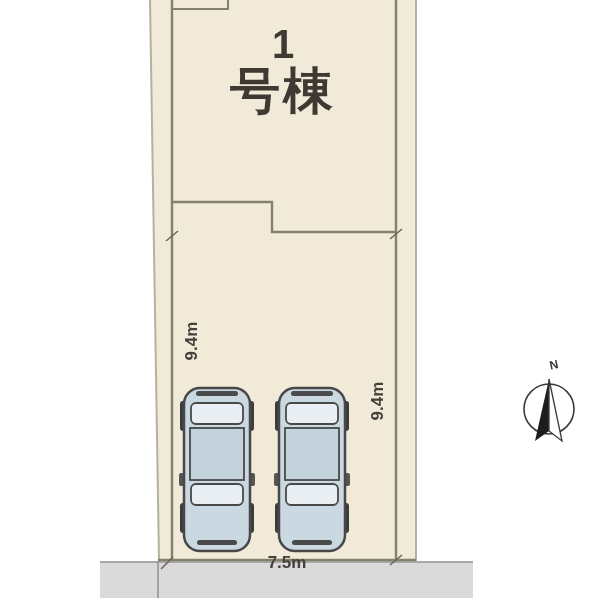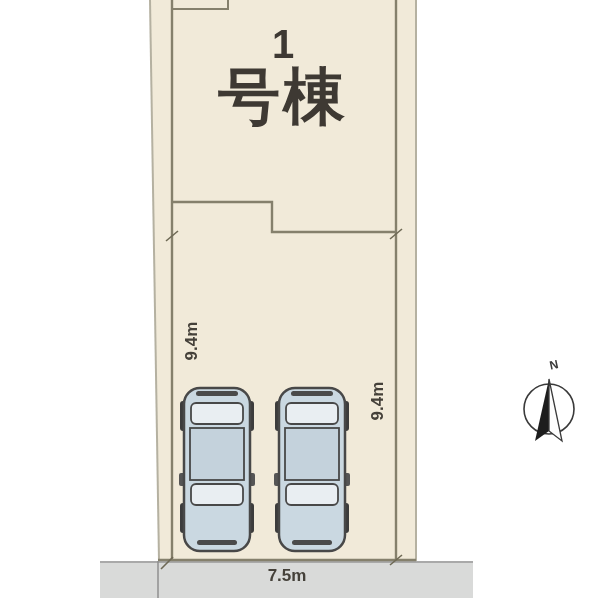--- a/index.html
+++ b/index.html
@@ -2,25 +2,25 @@
 <html><head>
 <meta charset="utf-8">
 <style>
   html,body{margin:0;padding:0;background:#ffffff;}
   .canvas{position:relative;width:600px;height:600px;background:#ffffff;overflow:hidden;
           font-family:"Liberation Sans","DejaVu Sans",sans-serif;}
   .canvas svg{position:absolute;left:0;top:0;}
   .building-label{position:absolute;left:283px;top:24px;transform:translateX(-50%);
                   text-align:center;color:#3e3933;font-weight:bold;line-height:1;}
   .building-label .num{font-size:40px;margin-bottom:2px;}
-  .building-label .name{font-size:62px;letter-spacing:3px;}
+  .building-label .name{font-size:50px;letter-spacing:3px;}
   .dim{position:absolute;color:#45413a;font-size:17px;font-weight:600;white-space:nowrap;}
   .dim-left{left:192px;top:341px;transform:translate(-50%,-50%) rotate(-90deg);}
   .dim-right{left:378px;top:401px;transform:translate(-50%,-50%) rotate(-90deg);}
-  .dim-bottom{left:287px;top:576px;transform:translate(-50%,-50%);}
+  .dim-bottom{left:287px;top:563px;transform:translate(-50%,-50%);}
   .compass-n{position:absolute;left:554px;top:365px;transform:translate(-50%,-50%) rotate(-12deg);
              font-size:12px;font-weight:bold;color:#3a3a3a;}
 </style>
 </head>
 <body>
 
 <div class="canvas">
 
   <svg width="600" height="600" viewBox="0 0 600 600">
 

